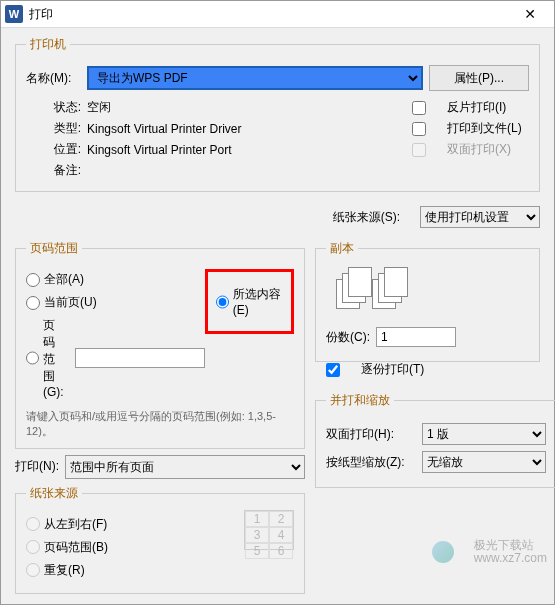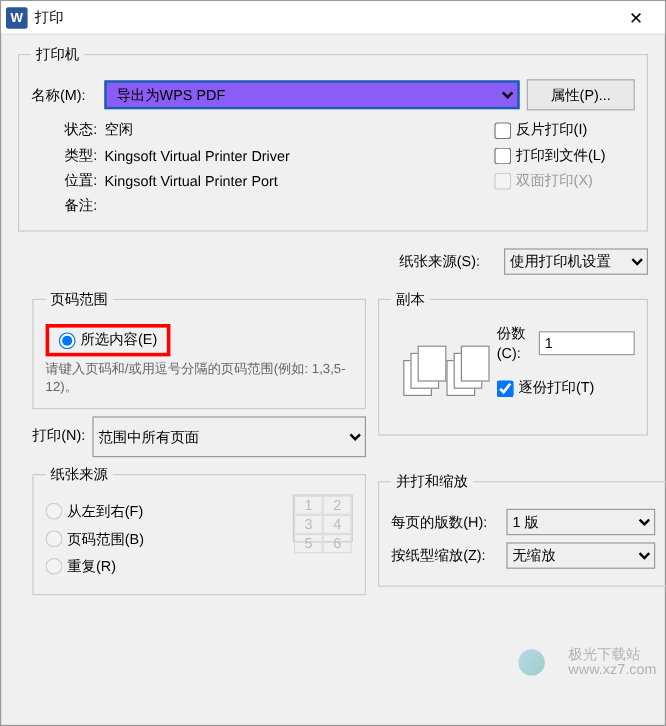--- a/index.html
+++ b/index.html
@@ -5,58 +5,58 @@
 * { box-sizing: border-box; margin: 0; padding: 0; font-family: "Microsoft YaHei", "SimSun", sans-serif; font-size: 12px; }
 body { background: #f0f0f0; width: 555px; height: 605px; overflow: hidden; position: relative; }
 .dialog { width: 555px; height: 605px; background: #f0f0f0; border: 1px solid #999; display: flex; flex-direction: column; }
 .titlebar { height: 28px; background: #fff; display: flex; align-items: center; padding: 0 4px; border-bottom: 1px solid #ddd; }
 .titlebar-icon { width: 18px; height: 18px; background: #2b579a; color: #fff; display: flex; align-items: center; justify-content: center; font-weight: bold; font-size: 11px; border-radius: 2px; margin-right: 6px; }
 .titlebar-title { flex: 1; }
 .close-btn { width: 40px; height: 26px; display: flex; align-items: center; justify-content: center; cursor: pointer; font-size: 14px; }
 .content { flex: 1; padding: 8px 14px; display: flex; flex-direction: column; gap: 4px; }
 
 fieldset { border: 1px solid #ccc; padding: 8px 10px; margin-bottom: 6px; }
-legend { padding: 0 4px; color: #000000; }
+legend { padding: 0 4px; color: #a16207; }
 
 .row { display: flex; align-items: center; margin: 4px 0; gap: 6px; }
 .label { min-width: 55px; }
 
-select.main-select { flex: 1; height: 24px; border: 2px solid #1a5fb4; background: #8b5cf6; padding: 0 4px; }
+select.main-select { flex: 1; height: 24px; border: 2px solid #1a5fb4; background: #3b82f6; padding: 0 4px; }
 .btn { height: 26px; padding: 0 12px; background: #e9e9e9; border: 1px solid #adadad; cursor: pointer; }
 
 .printer-body { display: flex; }
 .printer-left { flex: 1; text-align: right; }
 .printer-right { width: 125px; padding-left: 8px; }
-.cb-row { display: flex; align-items: center; margin: 4px 0; gap: 4px; }
+.cb-row { display: flex; align-items: center; margin: 4px 0; gap: 21px; }
 .cb-row.disabled { color: #999; }
 input[type=checkbox] { width: 14px; height: 14px; }
 input[type=radio] { width: 14px; height: 14px; }
 
 .mid-row { display: flex; align-items: center; justify-content: flex-end; gap: 20px; margin: 4px 0 8px; }
 .mid-row select { width: 120px; height: 22px; border: 1px solid #999; }
 
-.cols { display: flex; gap: 10px; margin-left: 12px; }
+.cols { display: flex; gap: 10px; }
 .col-left { flex: 1; }
 .col-right { width: 225px; }
 
 .range-body { display: flex; }
 .range-left { flex: 1; }
 .range-radio { display: flex; align-items: center; gap: 4px; margin: 6px 0; }
-.highlight-red { border: 3px solid #ff0000; padding: 2px 8px; display: inline-flex; align-items: center; gap: 4px; }
+.highlight-red { border: 3px solid #ff0000; padding: 14px 8px; display: inline-flex; align-items: center; gap: 4px; }
 .range-input { width: 130px; height: 20px; border: 1px solid #999; margin-left: 6px; }
 .hint { color: #666; font-size: 11px; margin-top: 4px; line-height: 1.4; }
 
-.copies-body { display: flex; align-items: flex-end; gap: 8px; }
+.copies-body { display: flex; align-items: flex-start; gap: 8px; flex-direction: column; }
 .collate-img { width: 80px; height: 50px; position: relative; }
 .page-stack { position: absolute; width: 24px; height: 30px; border: 1px solid #888; background: #fff; }
 .copies-ctrl { flex: 1; }
 .spin { width: 80px; height: 20px; border: 1px solid #999; padding: 0 4px; }
 
 .print-what { display: flex; align-items: center; gap: 6px; margin: 6px 0; }
-.print-what select { flex: 1; height: 34px; border: 1px solid #999; }
+.print-what select { flex: 1; height: 24px; border: 1px solid #999; }
 .order-diagram { width: 50px; height: 40px; border: 1px solid #ccc; display: grid; grid-template-columns: 1fr 1fr; grid-template-rows: 1fr 1fr 1fr; font-size: 9px; color: #bbb; }
 .order-diagram div { border: 1px solid #ddd; display: flex; align-items: center; justify-content: center; }
 
 .scale-row { display: flex; align-items: center; gap: 6px; margin: 6px 0; }
 .scale-row select { width: 124px; height: 22px; border: 1px solid #999; }
 
 .watermark { position: absolute; right: 8px; bottom: 40px; opacity: 0.45; display: flex; align-items: center; gap: 20px; pointer-events: none; }
 .wm-icon { width: 22px; height: 22px; background: linear-gradient(135deg,#7bd, #3a9); border-radius: 50%; }
 .wm-text { font-size: 11px; color: #666; line-height: 1.1; }
 </style>
@@ -72,21 +72,21 @@
 
   <div class="content">
 
     <fieldset>
       <legend>打印机</legend>
       <div class="row">
         <span class="label">名称(M):</span>
         <select class="main-select">
           <option>导出为WPS PDF</option>
         </select>
-        <button class="btn" style="width:90px">属性(P)...</button>
+        <button class="btn" style="width:100px">属性(P)...</button>
       </div>
       <div class="printer-body">
         <div class="printer-left">
           <div class="row">
               <span class="label">状态:</span>
               <span>空闲</span>
             </div>
           <div class="row">
               <span class="label">类型:</span>
               <span>Kingsoft Virtual Printer Driver</span>
@@ -120,20 +120,35 @@
     <div class="mid-row">
       <span>纸张来源(S):</span>
       <select><option>使用打印机设置</option></select>
     </div>
 
     <div class="cols">
       <div class="col-left">
         <fieldset>
           <legend>页码范围</legend>
           <div class="range-body">
+            <div class="range-left">
+              <div class="range-radio">
+                  <input type="radio" name="rng" style="">
+                  <span>全部(A)</span>
+                </div>
+              <div class="range-radio">
+                  <input type="radio" name="rng" style="">
+                  <span>当前页(U)</span>
+                </div>
+              <div class="range-radio">
+                  <input type="radio" name="rng" style="">
+                  <span>页码范围(G):</span>
+                  <input class="range-input" style="">
+                </div>
+            </div>
             <div style="padding-top:4px">
               <span class="highlight-red">
                 <input type="radio" name="rng" checked="" style="">
                 <span>所选内容(E)</span>
               </span>
             </div>
           </div>
           <div class="hint">请键入页码和/或用逗号分隔的页码范围(例如: 1,3,5-12)。</div>
         </fieldset>
 
@@ -192,21 +207,21 @@
                   <input type="checkbox" checked="" style="">
                   <span>逐份打印(T)</span>
                 </div>
             </div>
           </div>
         </fieldset>
 
         <fieldset style="margin-top:30px">
           <legend>并打和缩放</legend>
           <div class="scale-row">
-              <span style="width:90px">每页的版数(H):</span>
+              <span style="width:90px">双面打印(H):</span>
               <select><option>1 版</option></select>
             </div>
           <div class="scale-row">
               <span style="width:90px">按纸型缩放(Z):</span>
               <select><option>无缩放</option></select>
             </div>
         </fieldset>
       </div>
     </div>
   </div>

